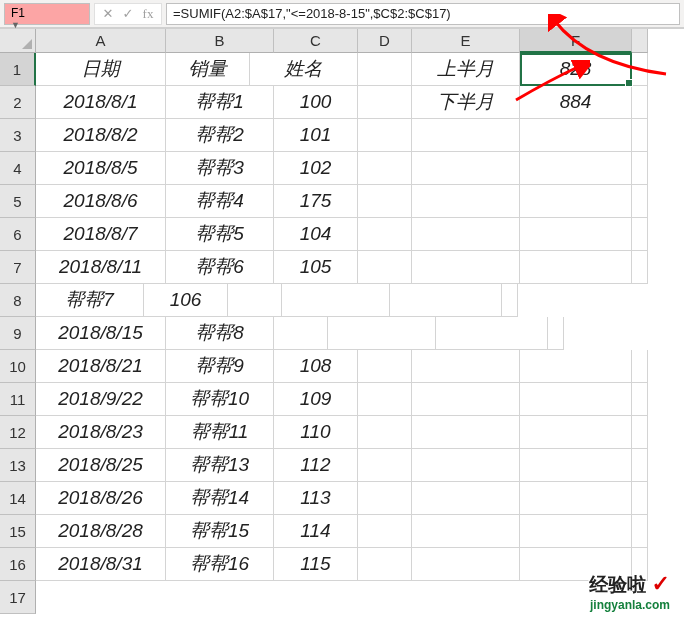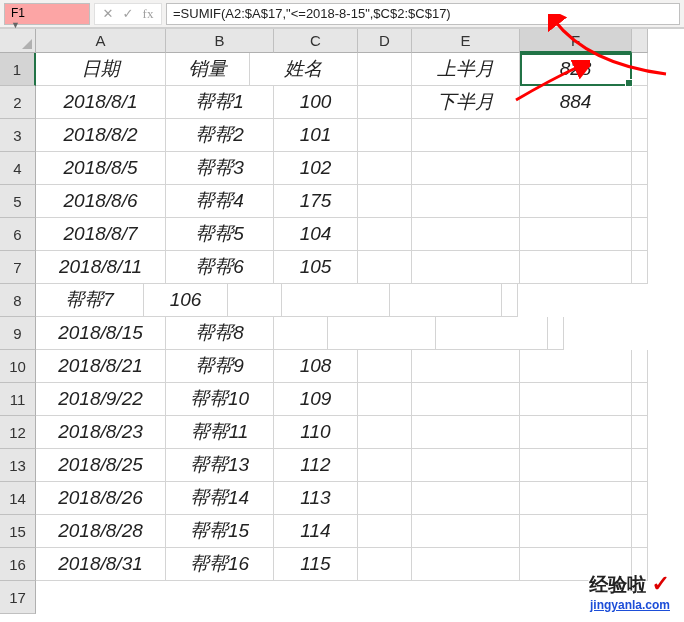--- a/index.html
+++ b/index.html
@@ -182,21 +182,21 @@
     position: absolute;
     right: 14px;
     bottom: 10px;
     text-align: right;
     font-weight: bold;
     color: #222;
     text-shadow: -1px -1px 0 #fff, 1px -1px 0 #fff, -1px 1px 0 #fff, 1px 1px 0 #fff;
   }
   .watermark .wm-top { font-size: 19px; margin-top: 48px; }
   .watermark .wm-top .check { color: #d00; font-size: 22px; }
-  .watermark .wm-bot { font-size: 12px; color: #1d4ed8; text-decoration: underline; }
+  .watermark .wm-bot { font-size: 12px; color: #15803d; }
 </style>
 </head>
 <body>
 
 <div class="formula-bar">
   <div class="name-box">
     <span>F1</span>
     <span class="dd">▼</span>
   </div>
   <div class="fn-buttons">

